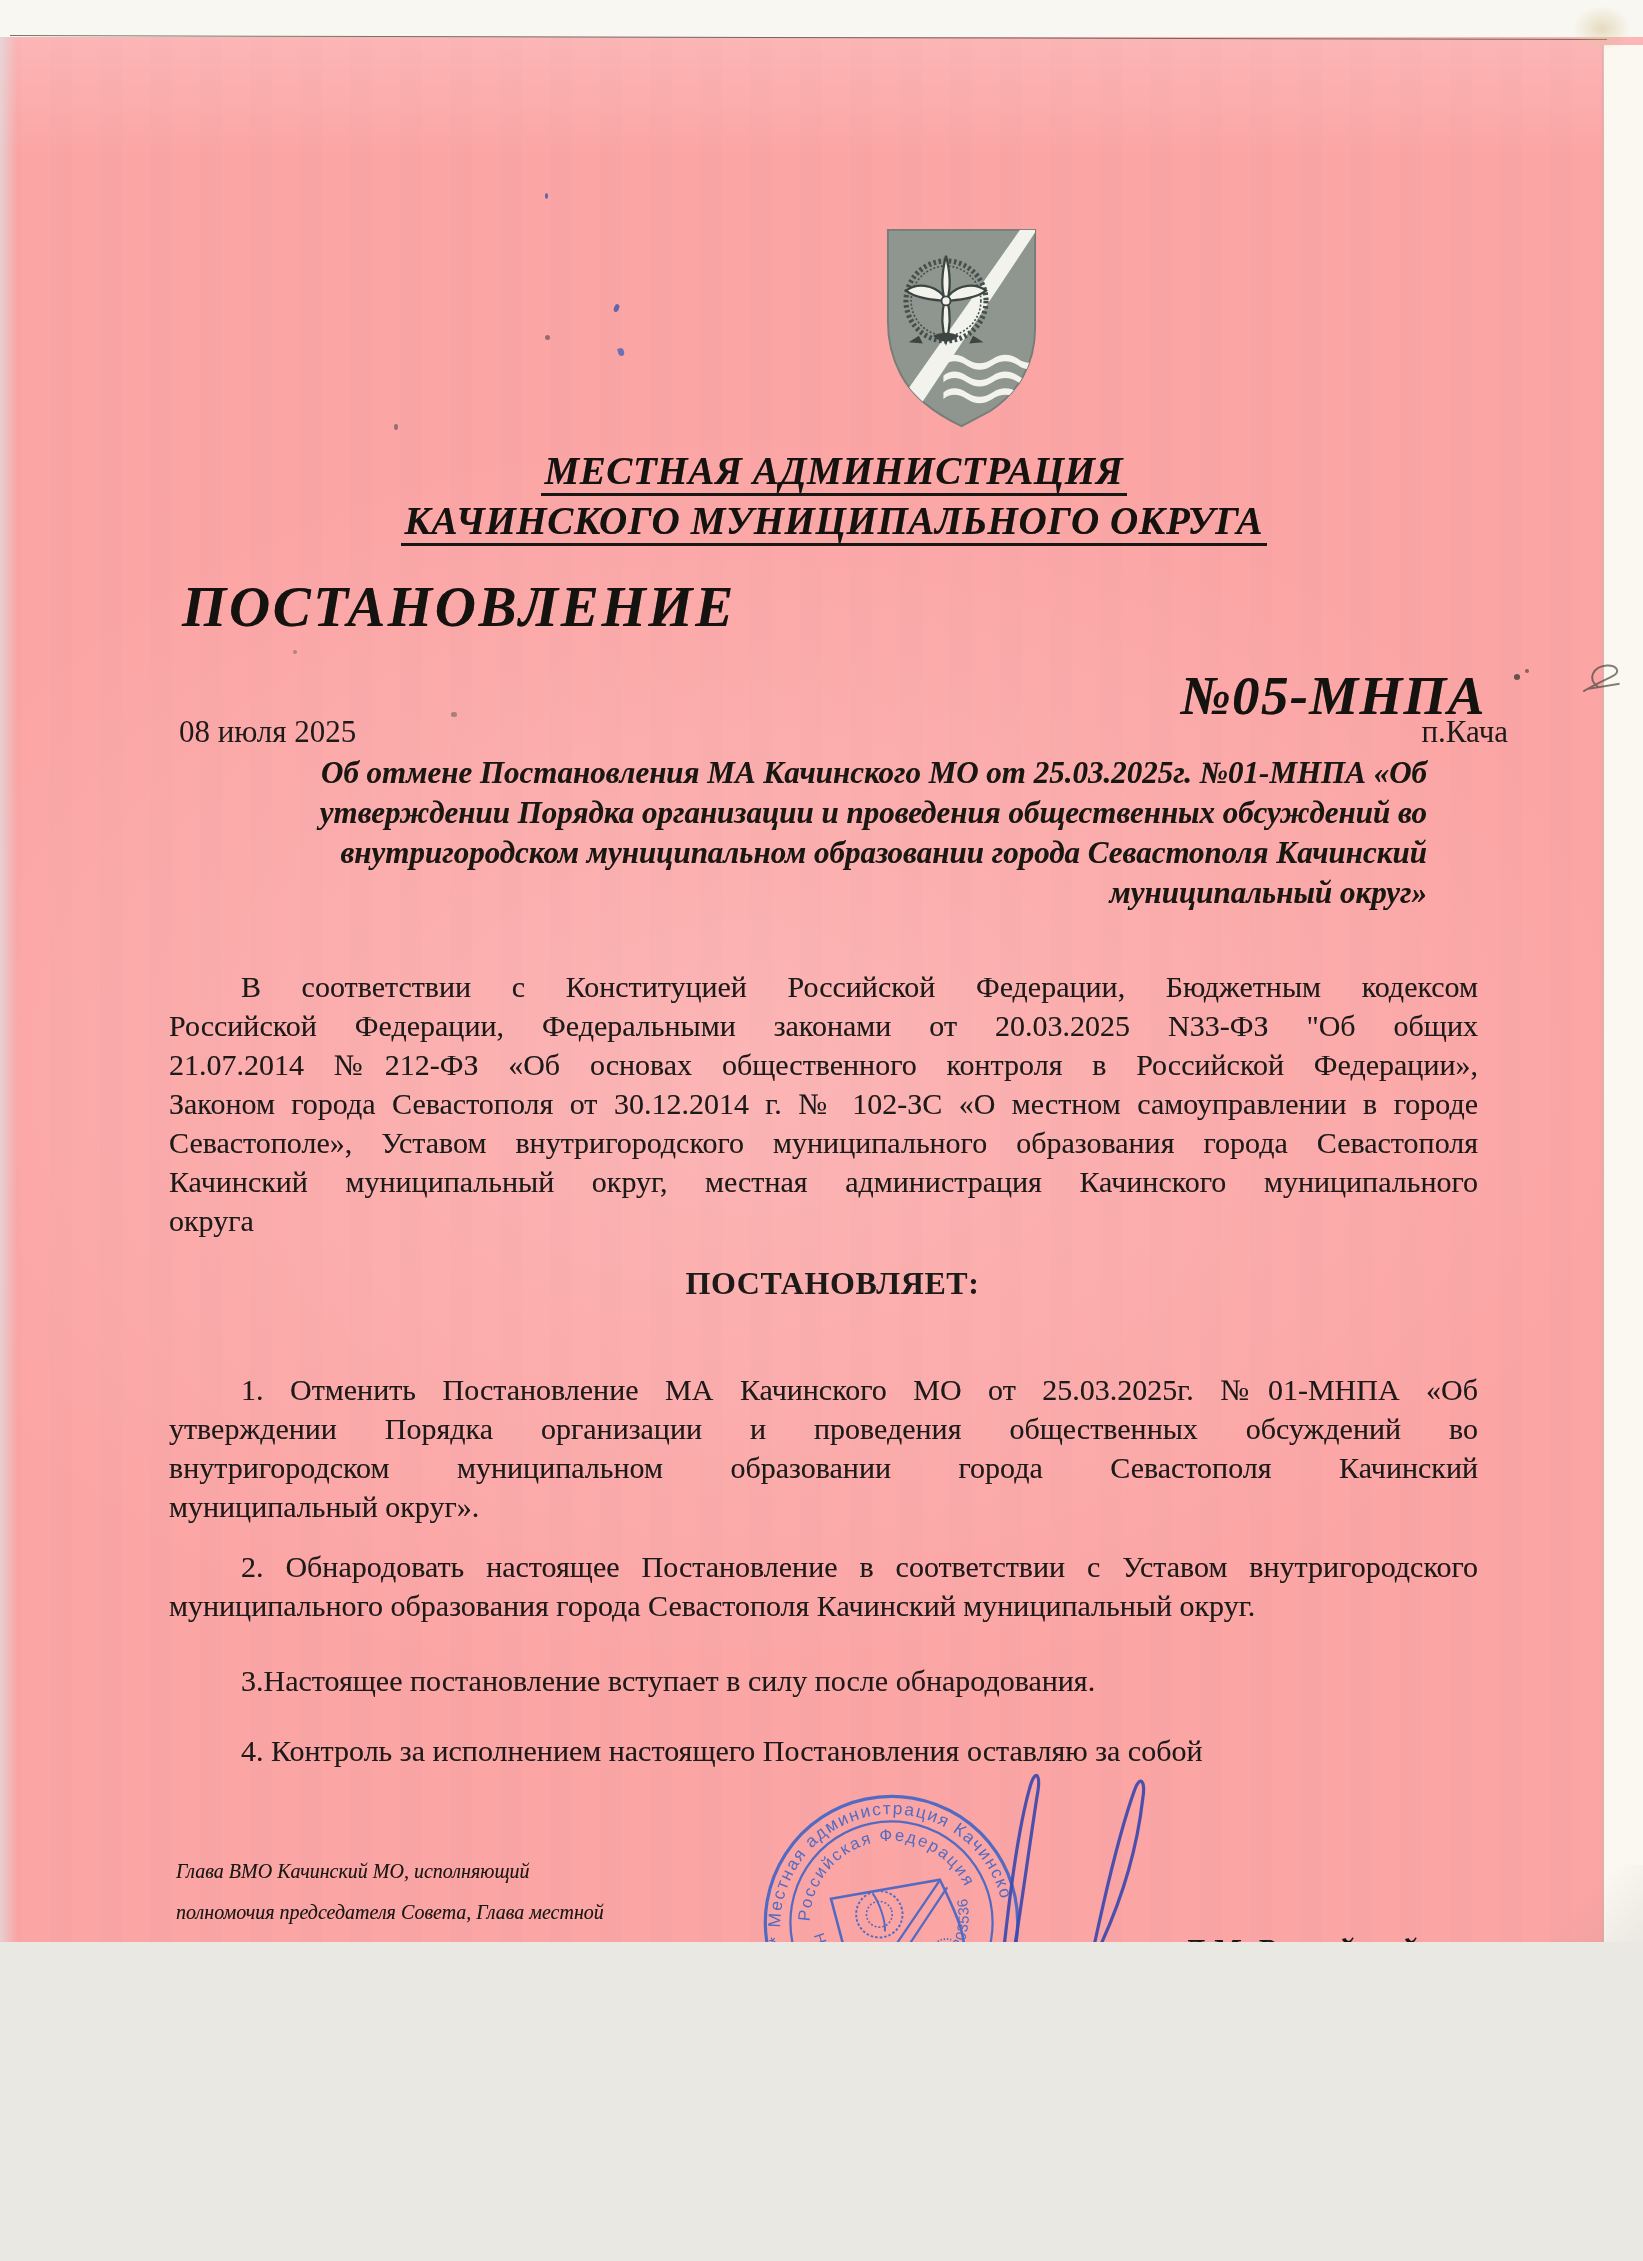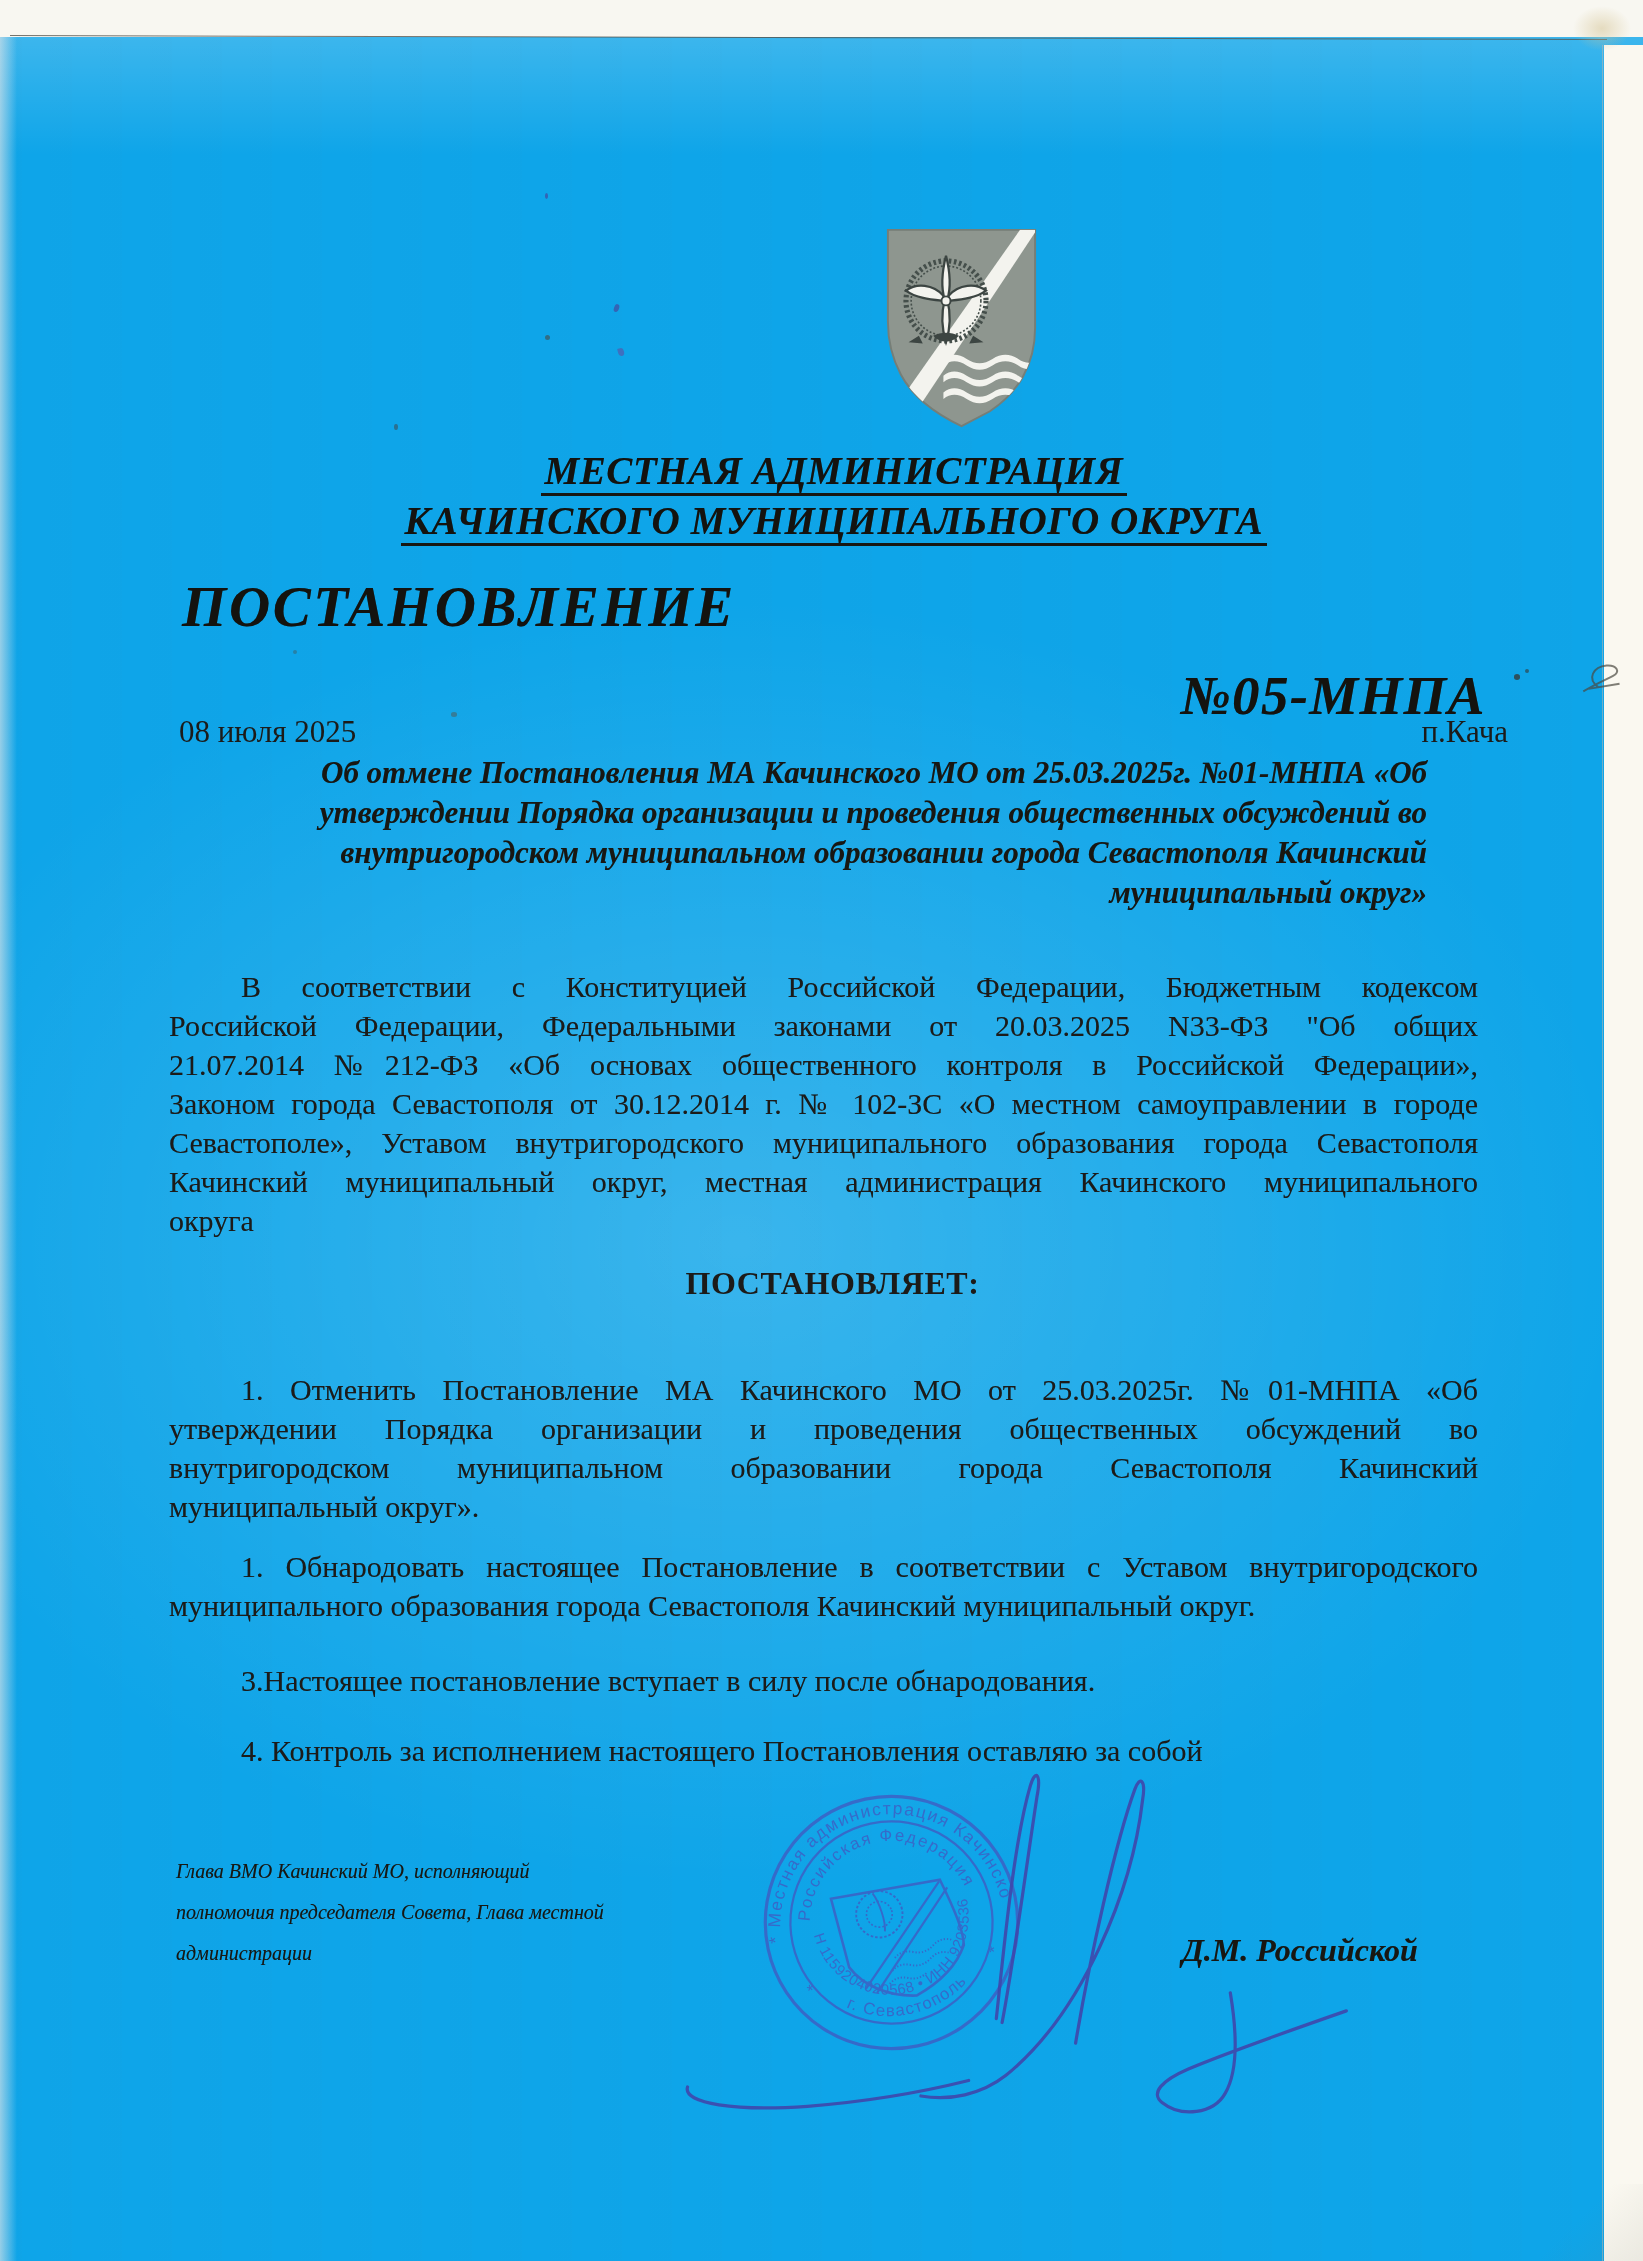--- a/index.html
+++ b/index.html
@@ -1,16 +1,16 @@
 <!DOCTYPE html>
 <html style="font-size:10.3px"><head>
 <meta charset="utf-8">
 <style>
   html,body{margin:0;padding:0;background:#e9e8e2;}
-  #page{position:relative;width:1644px;height:2261px;background:#0ea5e9;overflow:hidden;
+  #page{position:relative;width:1644px;height:1942px;background:#fca5a5;overflow:hidden;
         font-family:"Liberation Serif", "DejaVu Serif", serif;color:#1c1b19;}
   
   .paper-texture{position:absolute;inset:0;
      background:
        repeating-linear-gradient(90deg, rgba(90,110,130,0.015) 0 22px, rgba(0,0,0,0) 22px 50px),
        linear-gradient(180deg, rgba(255,255,255,.25), rgba(0,0,0,0) 155px),
        radial-gradient(ellipse 902px 645px at 45% 55%, rgba(255,255,255,.18), rgba(0,0,0,0));}
   .edge-left{position:absolute;left:0;top:0;bottom:0;width:17px;
      background:linear-gradient(90deg,#dfe5e8,rgba(223,229,232,0));opacity:.65;}
   .edge-top-strip{position:absolute;left:0;top:0;right:0;height:37px;background:#f8f7f1;}
@@ -163,21 +163,21 @@
 
   <div class="resolves"><span>ПОСТАНОВЛЯЕТ:</span></div>
 
   <div class="item1 para just indent">
       <div class="tline">1. Отменить Постановление МА Качинского МО от 25.03.2025г. №01-МНПА «Об</div>
       <div class="tline">утверждении Порядка организации и проведения общественных обсуждений  во</div>
       <div class="tline">внутригородском муниципальном образовании города Севастополя Качинский</div>
       <div class="tline">муниципальный округ».</div>
     </div>
   <div class="item2 para just indent">
-      <div class="tline">1. Обнародовать настоящее Постановление  в соответствии с Уставом внутригородского</div>
+      <div class="tline">2. Обнародовать настоящее Постановление  в соответствии с Уставом внутригородского</div>
       <div class="tline">муниципального образования города Севастополя Качинский муниципальный округ.</div>
     </div>
   <div class="item3 para indent">
       <div class="tline">3.Настоящее постановление вступает в силу  после обнародования.</div>
     </div>
   <div class="item4 para indent">
       <div class="tline">4. Контроль за исполнением настоящего Постановления оставляю за собой</div>
     </div>
 
   <div class="sig-position">

